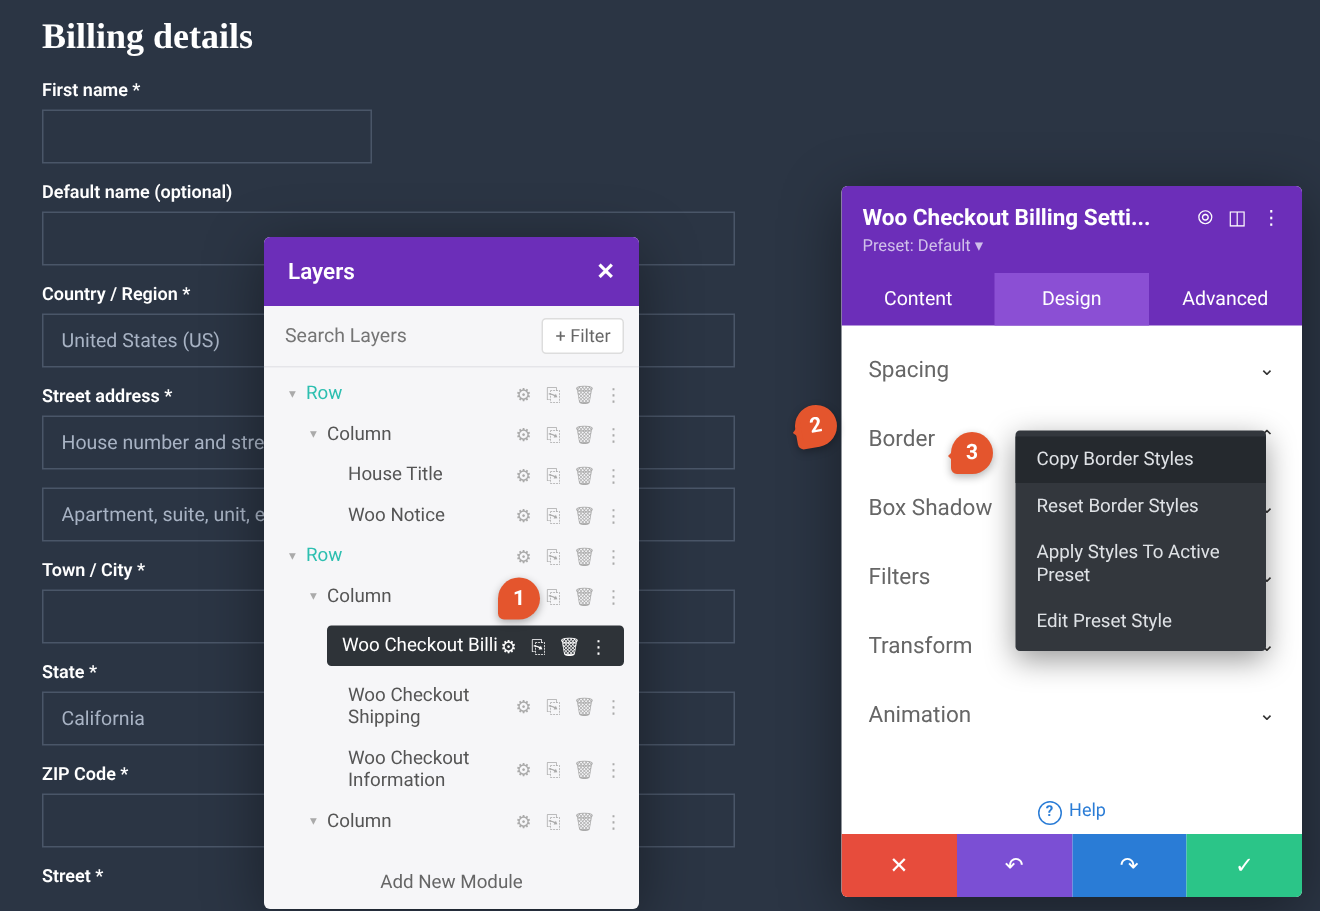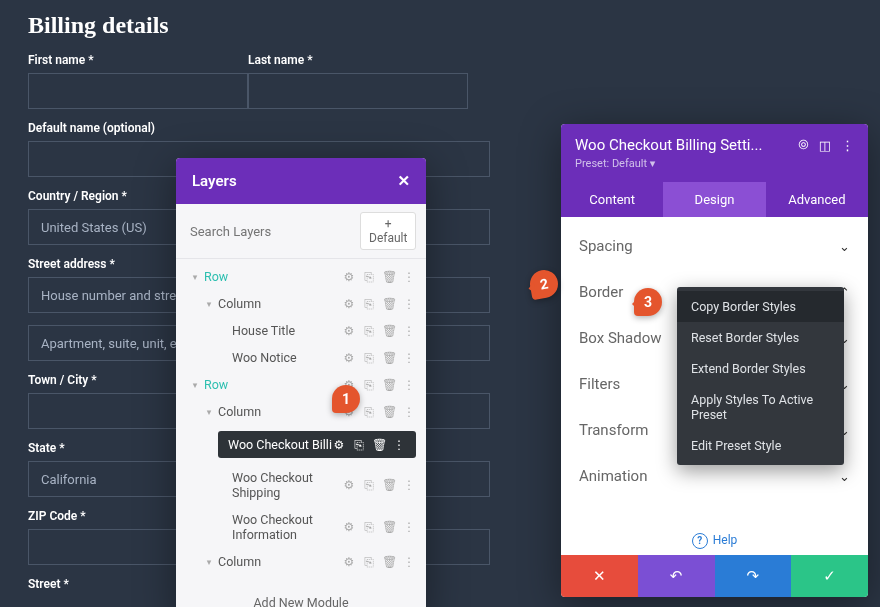--- a/index.html
+++ b/index.html
@@ -33,21 +33,21 @@
 .teal{color:#2dbfb0}
 .node.hl .pill{background:#2e3338;color:#fff;border-radius:3px;padding:6px 10px;display:flex;align-items:center;flex:1}
 .node.hl .pill .lbl{flex:1;color:#fff}
 .node.hl .pill .acts span{color:#fff}
 .addnew{text-align:center;color:#666;font-size:12.5px;padding:10px 0;cursor:pointer}
 
 
 .settings{position:absolute;right:12px;top:124px;width:307px;background:#fff;border-radius:4px;box-shadow:0 8px 40px rgba(0,0,0,.4);overflow:hidden}
 .s-hdr{background:#6c2eb9;color:#fff;padding:12px 14px}
 .s-title{display:flex;align-items:center;gap:10px}
-.s-title .t{font-size:15px;font-weight:400;flex:1}
+.s-title .t{font-size:15px;font-weight:700;flex:1}
 .s-title .ic{font-size:13px;cursor:pointer}
 .s-preset{font-size:11px;color:#d0c0ea;margin-top:3px}
 .s-tabs{display:flex;background:#6c2eb9}
 .s-tab{flex:1;text-align:center;color:#fff;font-size:13px;padding:10px 11px;cursor:pointer}
 .s-tab.active{background:#8b4fd4}
 .s-body{padding:6px 12px 28px}
 .s-sec{display:flex;align-items:center;justify-content:space-between;padding:14px 6px;color:#666;font-size:15px;cursor:pointer}
 .s-sec .chev2{color:#333;font-size:13px}
 .help{text-align:center;color:#2a7cd6;font-size:12px;padding:6px 0}
 .help::before{content:"?";display:inline-block;width:14px;height:14px;border:1.5px solid #2a7cd6;border-radius:50%;font-size:10px;line-height:14px;margin-right:5px;font-weight:700}
@@ -71,21 +71,20 @@
 .badge.b2::after{content:"";position:absolute;left:-8px;top:10px;border:6px solid transparent;border-right-color:#e4552d}
 .badge.b3::after{content:"";position:absolute;left:-8px;top:10px;border:6px solid transparent;border-right-color:#e4552d}
 </style>
 </head>
 <body>
 
 <div class="bg">
   <h2>Billing details</h2>
   <div class="form-row">
     <div class="field half"><label>First name *</label><input style=""></div>
-    <div class="field half"><label>Last name *</label><input style=""></div>
   </div>
   <div class="form-row">
       <div class="field" style="max-width:462px"><label>Default name (optional)</label><input style=""></div>
     </div>
   <div class="form-row">
       <div class="field" style="max-width:462px"><label>Country / Region *</label><input value="United States (US)" style=""></div>
     </div>
   <div class="form-row">
       <div class="field" style="max-width:462px"><label>Street address *</label><input placeholder="House number and street" style=""></div>
     </div>
@@ -108,21 +107,21 @@
     </div>
 </div>
 
 <div class="layers">
   <div class="layers-hdr">
     <span>Layers</span>
     <span class="close-x">✕</span>
   </div>
   <div class="layers-search">
     <input placeholder="Search Layers" style="">
-    <button class="filter-btn">+ Default</button>
+    <button class="filter-btn">+ Filter</button>
   </div>
   <div class="tree" id="tree">
       <div class="node lv0">
         <span class="chev">▾</span>
         <span class="lbl teal">Row</span>
         <span class="acts">
           <span>⚙</span>
           <span>⎘</span>
           <span>🗑</span>
           <span>⋮</span>
@@ -269,20 +268,19 @@
     <div class="fb-red">✕</div>
     <div class="fb-pur">↶</div>
     <div class="fb-blu">↷</div>
     <div class="fb-grn">✓</div>
   </div>
 </div>
 
 <div class="ctx" id="ctx">
     <div class="sel">Copy Border Styles</div>
     <div>Reset Border Styles</div>
-    <div>Extend Border Styles</div>
     <div>Apply Styles To Active Preset</div>
     <div>Edit Preset Style</div>
   </div>
 
 <div class="badge b1">1</div>
 <div class="badge b2">2</div>
 <div class="badge b3">3</div>
 
 </body></html>

